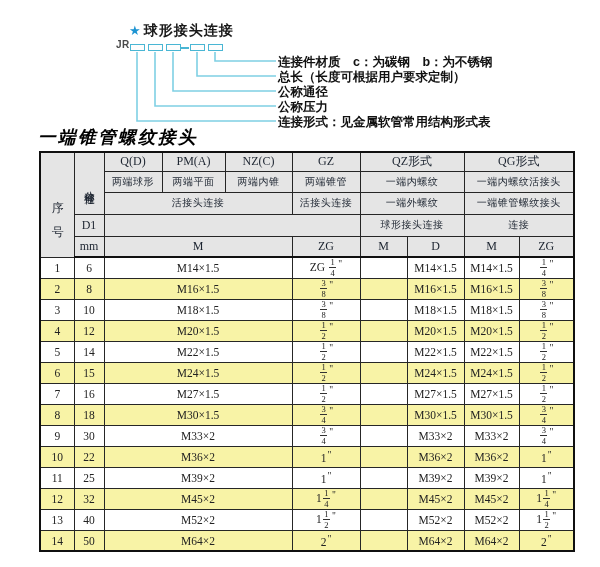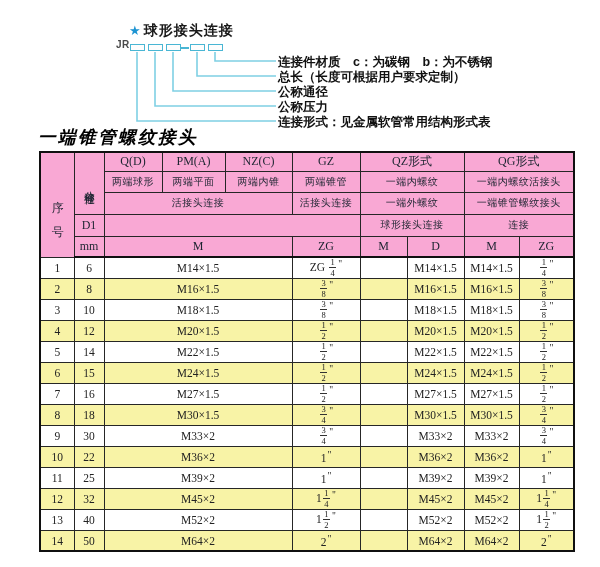--- a/index.html
+++ b/index.html
@@ -28,21 +28,21 @@
 
   
   table.ref {
     position:absolute; left:39px; top:151px;
     border-collapse:collapse; table-layout:fixed; width:534px;
     font-family:"Liberation Serif","DejaVu Serif",serif;
     font-size:11.5px; color:#1c2430;
   }
   table.ref {border:2px solid #101010;}
   table.ref th, table.ref td {border:1px solid #262626; padding:0; text-align:center; vertical-align:middle; overflow:hidden;}
-  table.ref thead th {background:#f9a8d4; font-weight:normal;}
+  table.ref thead th {background:#e5e5e5; font-weight:normal;}
   table.ref thead tr.r1 {height:19px;}
   table.ref thead tr.r2 {height:21px;}
   table.ref thead tr.r3 {height:22px;}
   table.ref thead tr.r4 {height:22px;}
   table.ref thead tr.r5 {height:21px;margin-top:12px;}
   table.ref thead tr.r5 th {border-bottom:2px solid #101010;}
   table.ref tbody tr {height:21px; background:#fff;}
   table.ref tbody tr:nth-child(even) {background:#f8f3a6;}
   table.ref tbody td {color:#222;}
   th.hd-serial {background:#a9d9ee;}

